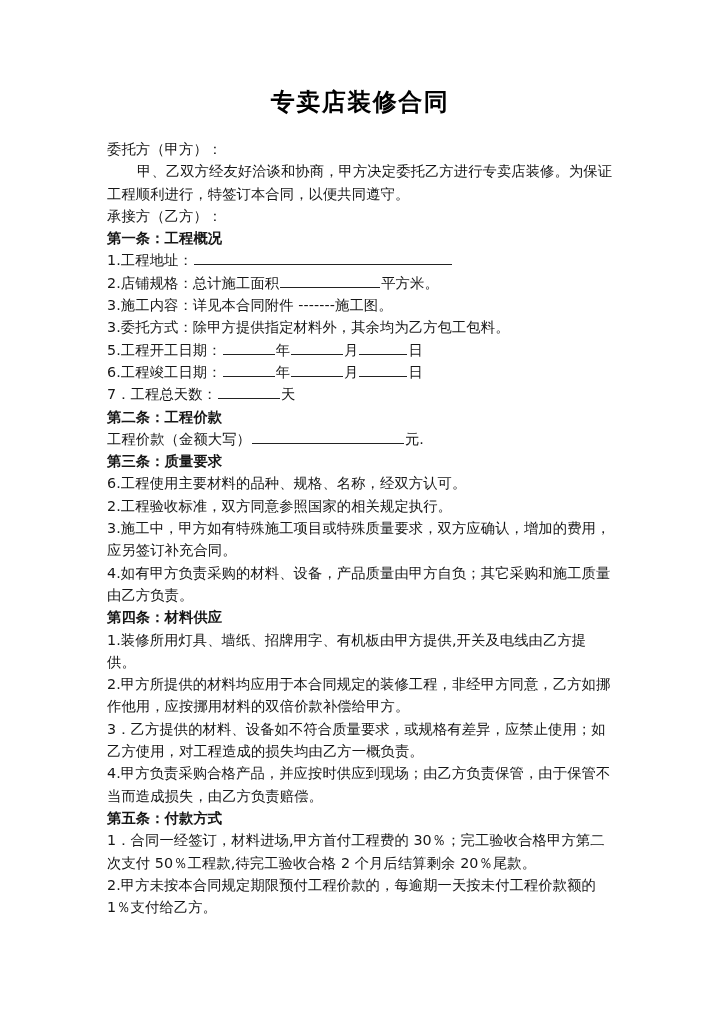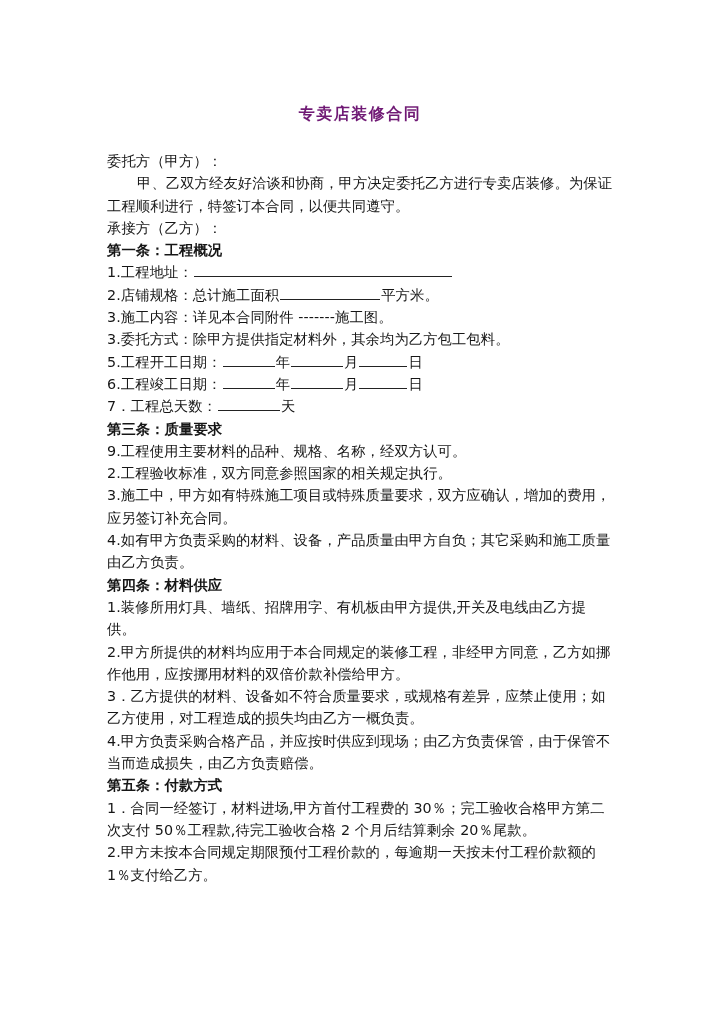--- a/index.html
+++ b/index.html
@@ -22,28 +22,28 @@
     box-sizing: border-box;
   }
   .doc-body {
     position: absolute;
     left: 107px;
     top: 0;
     width: 506px;
   }
   .doc-title {
     text-align: center;
-    font-size: 16px;
+    font-size: 24px;
     font-weight: bold;
     letter-spacing: 1.5px;
-    margin: 16px;
+    margin: 4px;
     padding-top: 84px;
     padding-bottom: 0;
     line-height: 28px;
-    color: #701a75;
+    color: #000000;
   }
   .para-block {
     margin-top: 22px;
   }
   .line {
     font-size: 14.3px;
     line-height: 22.3px;
     color: #161616;
     white-space: normal;
     letter-spacing: 0.1px;
@@ -96,24 +96,28 @@
 
       <div class="line">3.委托方式：除甲方提供指定材料外，其余均为乙方包工包料。</div>
 
       <div class="line nowrap"><span>5.工程开工日期：</span><span class="blank w-y"></span><span>年</span><span class="blank w-m"></span><span>月</span><span class="blank w-d"></span><span>日</span></div>
 
       <div class="line nowrap"><span>6.工程竣工日期：</span><span class="blank w-y"></span><span>年</span><span class="blank w-m"></span><span>月</span><span class="blank w-d"></span><span>日</span></div>
 
       <div class="line nowrap"><span>7．工程总天数：</span><span class="blank w-days"></span><span>天</span></div>
     </div>
 
+    <div>
+      <div class="line bold">第二条：工程价款</div>
+      <div class="line nowrap"><span>工程价款（金额大写）</span><span class="blank w-price"></span><span>元.</span></div>
+    </div>
 
     <div>
       <div class="line bold">第三条：质量要求</div>
-      <div class="line">9.工程使用主要材料的品种、规格、名称，经双方认可。</div>
+      <div class="line">6.工程使用主要材料的品种、规格、名称，经双方认可。</div>
       <div class="line">2.工程验收标准，双方同意参照国家的相关规定执行。</div>
       <div class="line">3.施工中，甲方如有特殊施工项目或特殊质量要求，双方应确认，增加的费用，应另签订补充合同。</div>
       <div class="line">4.如有甲方负责采购的材料、设备，产品质量由甲方自负；其它采购和施工质量由乙方负责。</div>
     </div>
 
     <div>
       <div class="line bold">第四条：材料供应</div>
       <div class="line">1.装修所用灯具、墙纸、招牌用字、有机板由甲方提供,开关及电线由乙方提供。</div>
       <div class="line">2.甲方所提供的材料均应用于本合同规定的装修工程，非经甲方同意，乙方如挪作他用，应按挪用材料的双倍价款补偿给甲方。</div>
       <div class="line">3．乙方提供的材料、设备如不符合质量要求，或规格有差异，应禁止使用；如乙方使用，对工程造成的损失均由乙方一概负责。</div>

